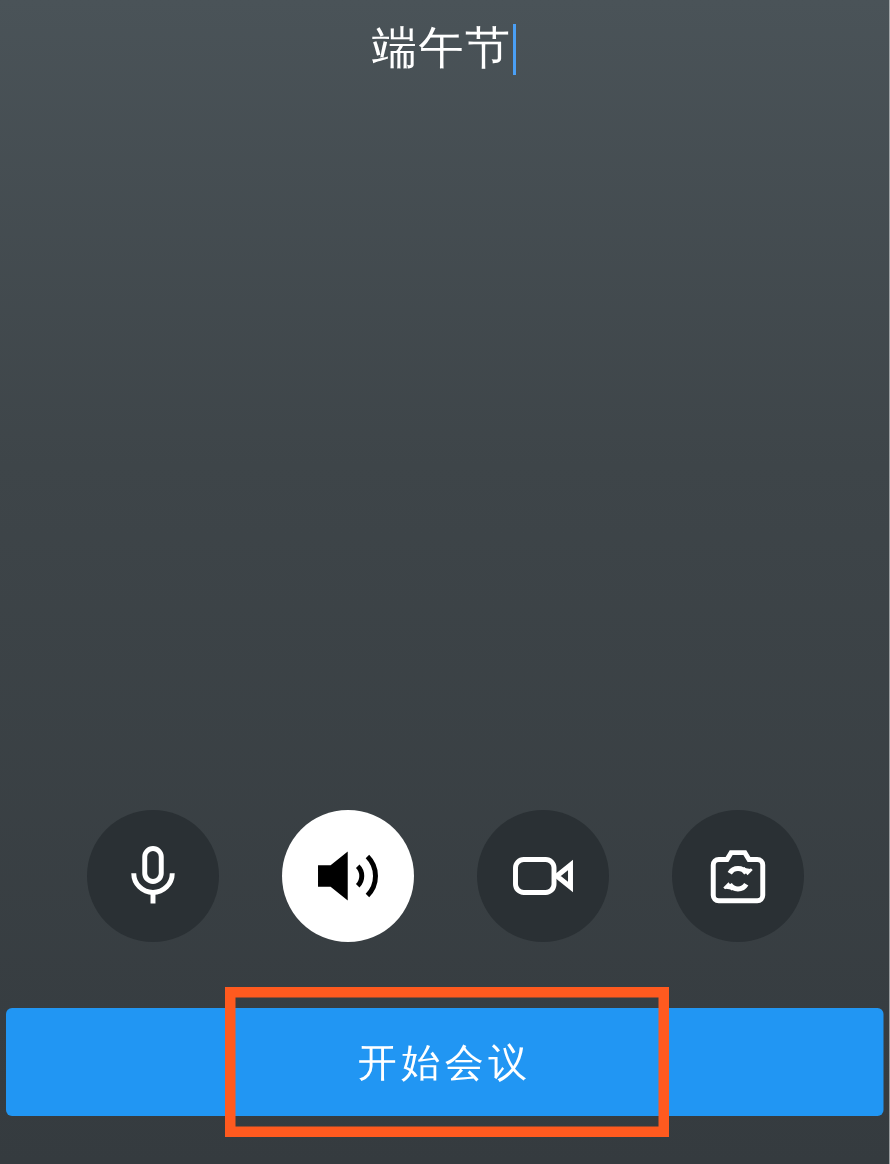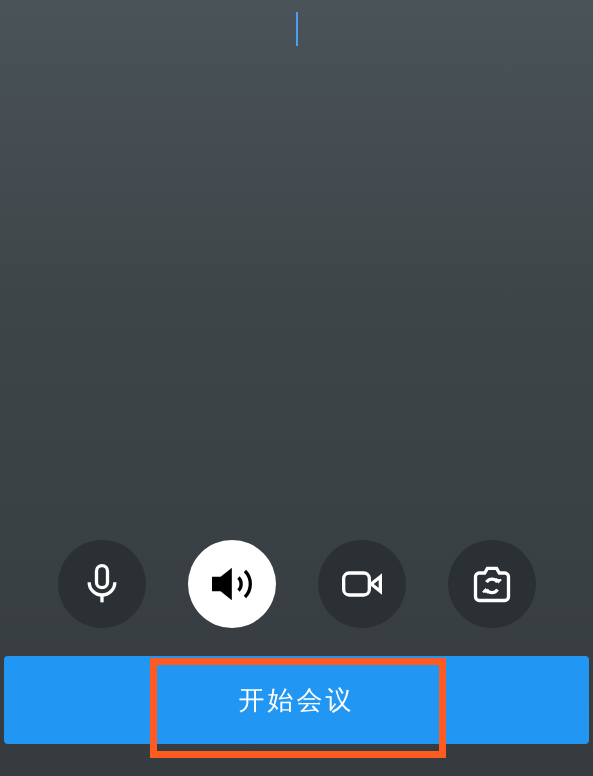--- a/index.html
+++ b/index.html
@@ -76,39 +76,40 @@
       height: 100px;
       border: 7px solid #ff5a1f;
       z-index: 10;
       pointer-events: none;
     }
     .start-btn {
       position: absolute;
       bottom: 32px;
       left: 4px;
       right: 4px;
-      height: 88px;
+      height: 72px;
       background: #2196f3;
       border: none;
       border-radius: 4px;
       color: #ffffff;
       font-size: 26px;
       font-weight: 400;
       letter-spacing: 3px;
       cursor: pointer;
       display: flex;
       align-items: center;
       justify-content: center;
     }
   </style>
 </head>
 <body>
 
 <div class="title-container">
   <div class="title">
+    <span>端午节</span>
     <span class="cursor"></span>
   </div>
 </div>
 
 <div class="controls-bar">
   <button class="control-btn">
     <svg viewBox="0 0 24 24" fill="none" stroke="#ffffff" stroke-width="1.8">
       <rect x="9" y="2" width="6" height="12" rx="3"></rect>
       <path d="M5 11a7 7 0 0 0 14 0"></path>
       <line x1="12" y1="18" x2="12" y2="22"></line>

